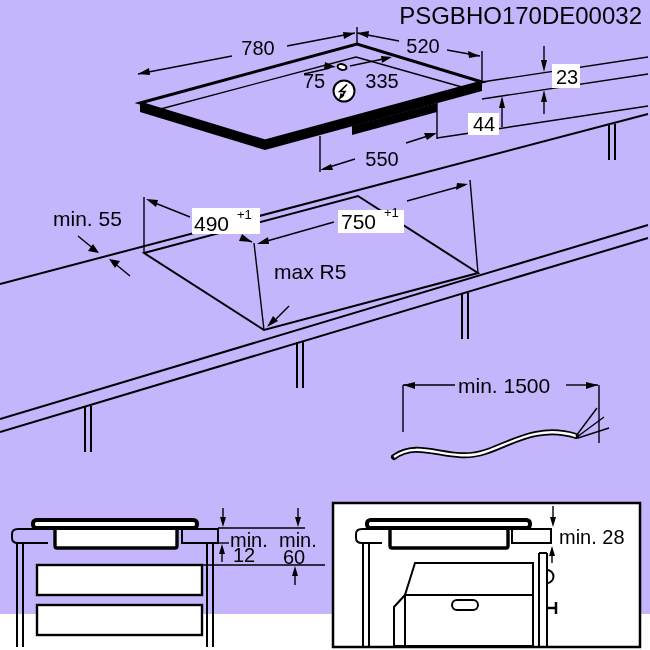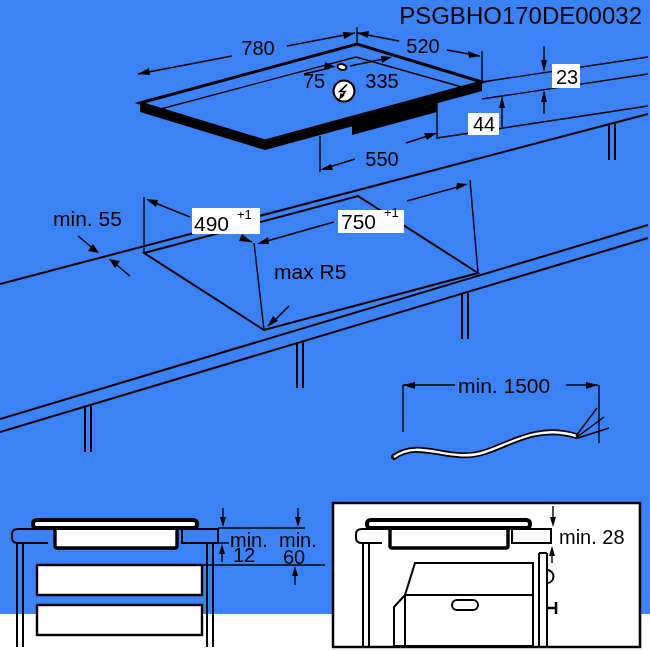--- a/index.html
+++ b/index.html
@@ -1,16 +1,16 @@
 <!DOCTYPE html>
 <html><head>
 <meta charset="utf-8">
 <style>
   html,body{margin:0;padding:0;background:#fff;width:650px;height:650px;overflow:hidden;}
-  #stage{position:relative;width:650px;height:614px;background:#3b82f6;
+  #stage{position:relative;width:650px;height:614px;background:#c4b5fd;
          font-family:"Liberation Sans", sans-serif;}
   svg{position:absolute;top:0;left:0;}
   .ln{stroke:#000;fill:none;}
   .thin{stroke-width:1.4;}
   .med{stroke-width:2;}
   .thick{stroke-width:3;}
   .arr{fill:#000;stroke:none;}
   .lbl{fill:#000;font-family:"Liberation Sans", sans-serif;font-size:20px;}
   .lbl21{fill:#000;font-family:"Liberation Sans", sans-serif;font-size:21px;}
   .sup{fill:#000;font-family:"Liberation Sans", sans-serif;font-size:13px;}

